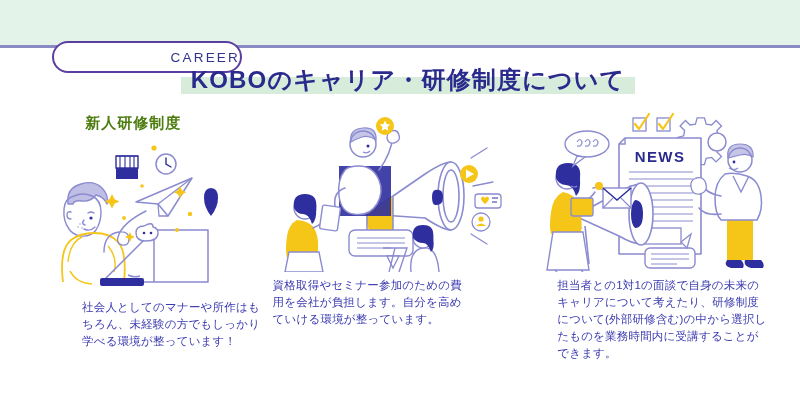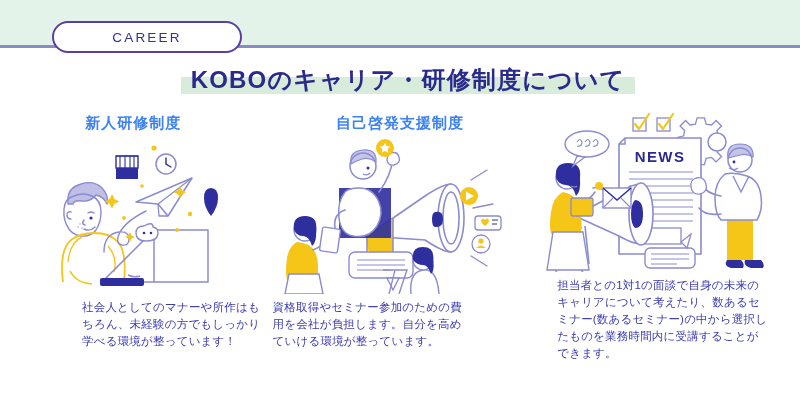--- a/index.html
+++ b/index.html
@@ -30,30 +30,30 @@
     position: absolute;
     left: 0;
     top: 45px;
     width: 800px;
     height: 3px;
     background: #8a8ac4;
   }
   .career-pill {
     position: absolute;
     left: 52px;
-    top: 21px;
+    top: 41px;
     width: 190px;
     height: 32px;
     background: #ffffff;
     border: 2px solid #5b3fa0;
     border-radius: 17px;
     box-sizing: border-box;
     display: flex;
     align-items: center;
-    justify-content: center;
+    justify-content: flex-end;
   }
   .career-pill span {
     font-size: 13.5px;
     letter-spacing: 2.2px;
     color: #32328f;
     font-weight: 400;
   }
 
   
   .title-wrap {
@@ -103,21 +103,21 @@
   .col {
     width: 266.6px;
     position: relative;
     box-sizing: border-box;
   }
   .col-title {
     text-align: center;
     font-size: 15px;
     font-weight: bold;
     letter-spacing: 1px;
-    color: #3b82f6;
+    color: #4d7c0f;
     height: 22px;
     line-height: 22px;
   }
   .illus {
     height: 165px;
     position: relative;
     text-align: center;
   }
   .illus svg {
     position: absolute;
@@ -227,21 +227,20 @@
           <circle cx="116" cy="84" r="1.9"></circle>
           <circle cx="169" cy="96" r="2"></circle>
           <circle cx="134" cy="52" r="1.8"></circle>
         </g>
       </svg>
     </div>
     <div class="col-body">社会人としてのマナーや所作はもちろん、未経験の方でもしっかり学べる環境が整っています！</div>
   </div>
 
   <div class="col c2">
-    <div class="col-title">自己啓発支援制度</div>
     <div class="illus">
       <svg width="250" height="160" viewBox="0 0 250 160" fill="none">
 
         <g stroke="#8b8bd0" stroke-width="1.6" stroke-linejoin="round">
           <path d="M92 102 L150 62 Q168 50 176 50 L176 118 Q168 118 150 106 Z" fill="#ffffff"></path>
           <ellipse cx="176" cy="84" rx="13" ry="34" fill="#ffffff"></ellipse>
           <ellipse cx="176" cy="84" rx="8" ry="26" fill="#ffffff"></ellipse>
         </g>
 
         <path d="M92 102 L118 84 L118 122 L96 122 Q90 112 92 102 Z" fill="#f5c518" stroke="none"></path>
@@ -389,16 +388,16 @@
           <path d="M118 12 L122 17 L132 2" stroke="#f5c518" stroke-width="2.2" fill="none" stroke-linecap="round" stroke-linejoin="round"></path>
         </g>
 
         <g>
           <rect x="104" y="136" width="50" height="20" rx="5" fill="#ffffff" stroke="#8b8bd0" stroke-width="1.4"></rect>
           <path d="M140 130 L150 122 L146 136 Z" fill="#ffffff" stroke="#8b8bd0" stroke-width="1.3"></path>
           <path d="M110 142 h38 M110 147 h38 M110 152 h26" stroke="#8b8bd0" stroke-width="1.1"></path>
         </g>
       </svg>
     </div>
-    <div class="col-body">担当者との1対1の面談で自身の未来のキャリアについて考えたり、数あるセミナー(数あるセミナー)の中から選択したものを業務時間内に受講することができます。</div>
+    <div class="col-body">担当者との1対1の面談で自身の未来のキャリアについて考えたり、研修制度について(外部研修含む)の中から選択したものを業務時間内に受講することができます。</div>
   </div>
 
 </div>
 
 </body></html>

